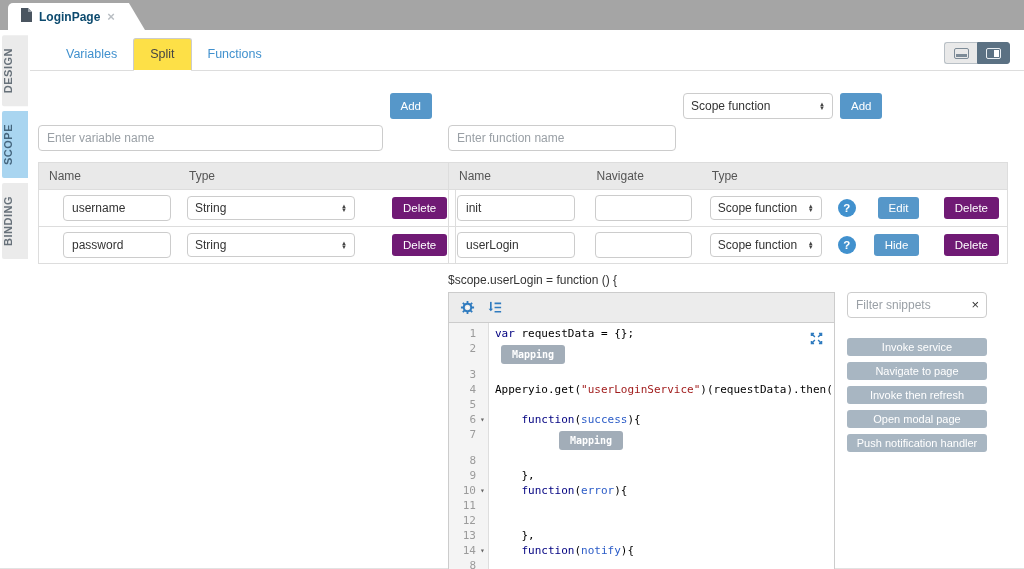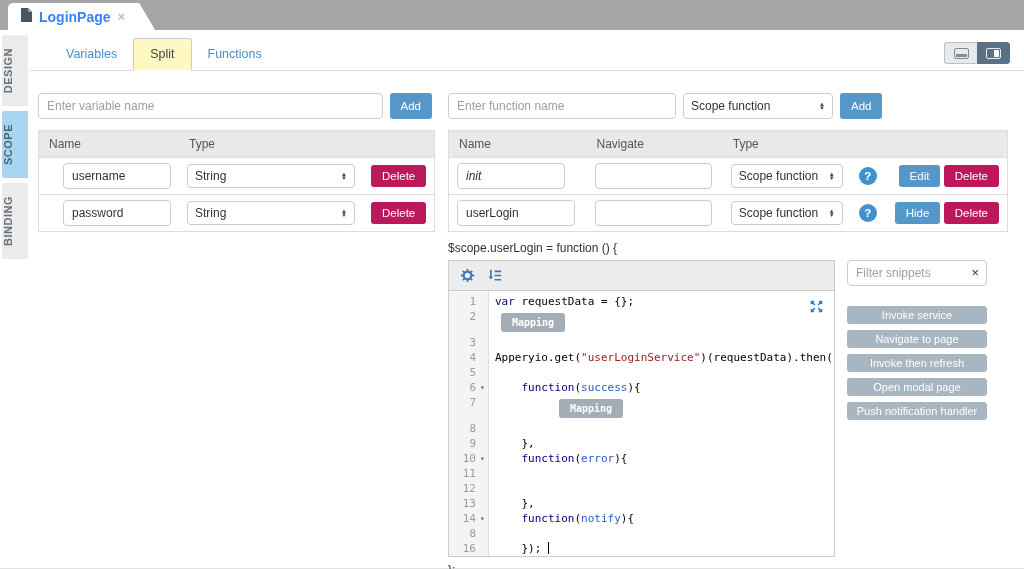--- a/index.html
+++ b/index.html
@@ -4,37 +4,37 @@
 <style>
   * { margin:0; padding:0; box-sizing:border-box; }
   html,body { width:1024px; height:569px; overflow:hidden; background:#fff;
     font-family:"Liberation Sans", sans-serif; font-size:12px; color:#333; }
 
   
   .top-bar { height:30px; background:#a5a5a5; display:flex; align-items:flex-end; }
   .doc-tab { margin-left:8px; background:#fff; height:27px; display:flex; align-items:center;
     gap:7px; padding:0 30px 0 12px; border-radius:5px 0 0 0;
     clip-path:polygon(0 0, calc(100% - 16px) 0, 100% 100%, 0 100%); }
-  .doc-tab .title { font-size:14px; font-weight:700; color:#3b82f6; }
+  .doc-tab .title { font-size:12px; font-weight:700; color:#0c4a6e; }
   .doc-tab .close { color:#b9bec3; font-size:13px; font-weight:700; cursor:pointer; }
 
   
   .body-row { display:flex; height:539px; border-bottom:1px solid #e2e2e2; }
   .side-nav { width:30px; padding-top:5px; flex:none; }
   .side-item { writing-mode:vertical-rl; transform:rotate(180deg); margin:0 auto 5px auto;
     width:26px; padding:13px 0; text-align:center; background:#ebebeb; color:#67717a;
     font-size:11px; font-weight:700; letter-spacing:.5px; cursor:pointer; border-radius:0 2px 2px 0; }
   .side-item.active { background:#a9d5f0; color:#44657d; }
 
   .main { flex:1; min-width:0; }
 
   
   .tab-row { display:flex; align-items:flex-end; padding:8px 14px 0 20px; border-bottom:1px solid #ddd; }
   .ui-tab { padding:8px 16px 9px 16px; color:#4191ce; cursor:pointer; font-size:12.5px; }
-  .ui-tab.active { color:#444; background:#fef9c3; border:1px solid #ccc; border-bottom:1px solid #fff;
+  .ui-tab.active { color:#444; background:#fde047; border:1px solid #ccc; border-bottom:1px solid #fff;
     border-radius:3px 3px 0 0; margin-bottom:-1px; }
   .tab-spacer { flex:1; }
   .vt-group { display:flex; margin-bottom:6px; }
   .vt-btn { width:33px; height:22px; display:flex; align-items:center; justify-content:center;
     border:1px solid #b9c0c6; background:#e9e9e9; cursor:pointer; }
   .vt-btn:first-child { border-radius:3px 0 0 3px; border-right:none; }
   .vt-btn:last-child { border-radius:0 3px 3px 0; }
   .vt-btn.active { background:#5b7183; border-color:#5b7183; }
   .ic-hsplit { width:15px; height:11px; border:1px solid #7d8b97; border-radius:2px; position:relative; }
   .ic-hsplit::after { content:""; position:absolute; left:1px; right:1px; bottom:1px; height:3px; background:#7d8b97; }
@@ -43,26 +43,26 @@
 
   
   .content { display:flex; padding:22px 16px 0 8px; gap:16px; }
   .left-col { width:394px; flex:none; }
   .right-col { flex:1; min-width:0; }
 
   .input-row { display:flex; gap:7px; }
   input[type=text] { border:1px solid #ccc; border-radius:4px; padding:4px 8px; font-size:12px;
     color:#333; font-family:inherit; outline:none; height:26px; }
   input::placeholder { color:#9aa0a6; }
-  .grow { flex:1; min-width:0; }
+  .grow { flex:1; min-width:0;margin-top:32px; }
 
   .btn { border:none; border-radius:3px; color:#fff; font-size:11.5px; font-family:inherit;
     padding:0 11px; height:26px; cursor:pointer; }
   .btn-blue { background:#5697c9; }
-  .btn-gray { background:#be185d; }
+  .btn-gray { background:#701a75;margin-left:21px; }
   .btn-sm { height:22px; }
 
   
   .sel { display:inline-flex; align-items:center; justify-content:space-between; gap:6px;
     border:1px solid #ccc; border-radius:4px; background:#fff; padding:0 7px; height:24px;
     cursor:pointer; font-size:12px; color:#333; }
   .sel .arrows { display:flex; flex-direction:column; line-height:4.5px; font-size:6px; color:#444; }
 
   
   table.grid { width:100%; border:1px solid #ddd; border-collapse:collapse; margin-top:11px; }
@@ -214,21 +214,21 @@
               <col style="width:36px">
               <col style="width:118px">
             </colgroup>
           <tbody>
               <tr>
             <th>Name</th>
             <th>Navigate</th>
             <th colspan="3">Type</th>
           </tr>
           <tr>
-            <td><input type="text" style="width: 108px; font-style: italic;" value="init"></td>
+            <td><input type="text" style="width: 118px;" value="init"></td>
             <td><input type="text" style="width: 98%;" value=""></td>
             <td><span class="sel" style="width:112px">
                 <span>Scope function</span>
                 <span class="arrows">
                       <span>▲</span>
                       <span>▼</span>
                     </span>
                   </span></td>
             <td><span class="help-dot">?</span></td>
             <td class="r">

